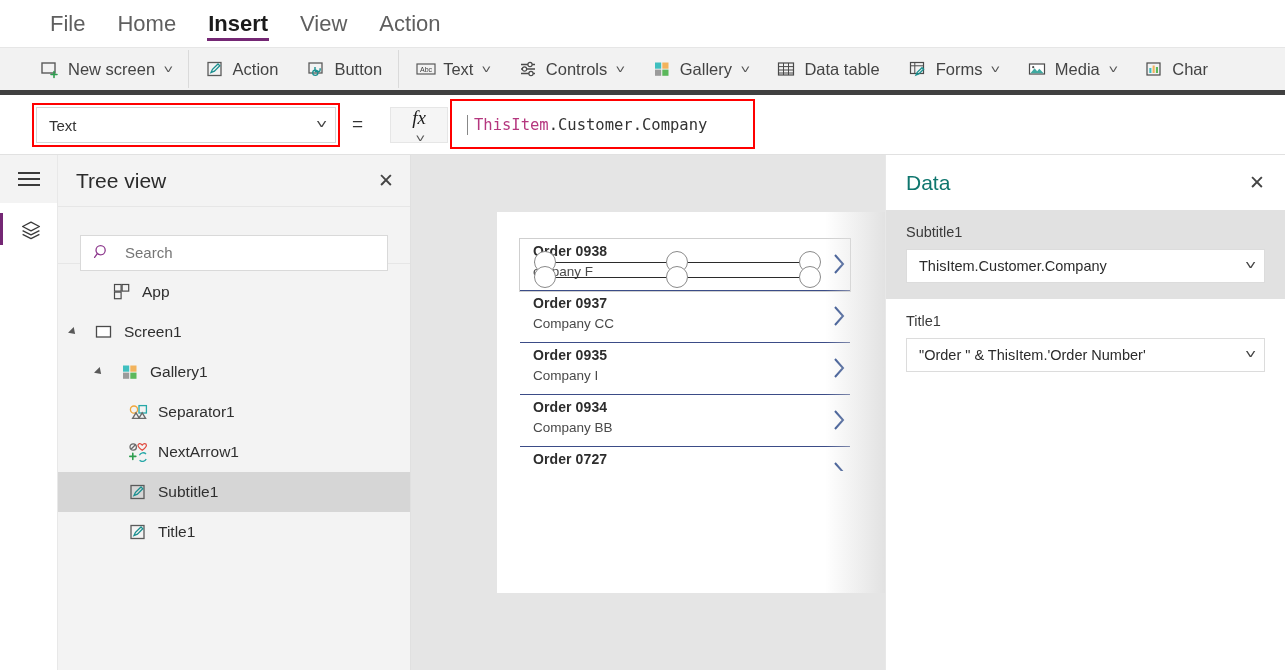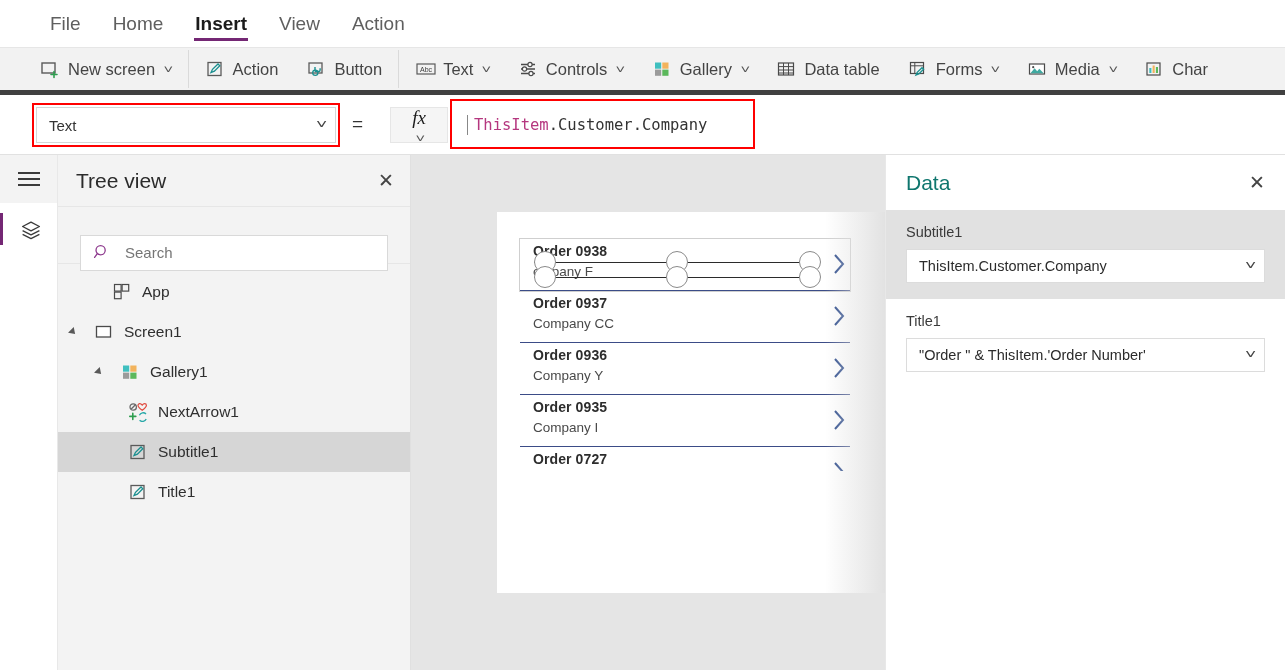--- a/index.html
+++ b/index.html
@@ -11,21 +11,21 @@
   }
   #app { position: relative; width: 1285px; height: 670px; }
 
   
   .menubar {
     position: absolute; top: 0; left: 0; width: 1285px; height: 47px;
     background: #ffffff; display: flex; align-items: center;
     padding-left: 34px; gap: 0px;
   }
   .menu-item {
-    font-size: 19px; color: #5f5f5f; padding: 0 16px;
+    font-size: 22px; color: #5f5f5f; padding: 0 16px;
     height: 47px; display: flex; align-items: center; position: relative;
     white-space: nowrap; cursor: default;
   }
   .menu-item.active { color: #1b1b1b; font-weight: bold; }
   .menu-item.active::after {
     content: ""; position: absolute; left: 15px; right: 15px; bottom: 6px;
     height: 3px; background: #742774;
   }
 
   
@@ -407,20 +407,31 @@
           <svg width="20" height="20" viewBox="0 0 20 20">
             <rect x="3" y="3.5" width="6.2" height="6.2" fill="#3fbfbf"></rect>
             <rect x="10.3" y="3.5" width="6.2" height="6.2" fill="#f2b35c"></rect>
             <rect x="3" y="10.6" width="6.2" height="6.2" fill="#9b9b9b"></rect>
             <rect x="10.3" y="10.6" width="6.2" height="6.2" fill="#5cb85c"></rect>
           </svg>
         </span>
         <span>Gallery1</span>
       </div>
 
+      <div class="trow" style="padding-left:70px;">
+        <span class="ic">
+          <svg width="22" height="20" viewBox="0 0 22 20">
+            <circle cx="6" cy="7.6" r="3.6" fill="none" stroke="#f0a73c" stroke-width="1.3"></circle>
+            <rect x="11" y="3.6" width="7.4" height="7.4" fill="none" stroke="#27a8a8" stroke-width="1.3"></rect>
+            <path d="M10.8 16.4l3.4-5.6 3.4 5.6z" fill="none" stroke="#6a6a6a" stroke-width="1.3"></path>
+            <path d="M4.6 16.4l3.4-5.6 3.4 5.6z" fill="none" stroke="#6a6a6a" stroke-width="1.3"></path>
+          </svg>
+        </span>
+        <span>Separator1</span>
+      </div>
 
       <div class="trow" style="padding-left:70px;">
         <span class="ic">
           <svg width="22" height="20" viewBox="0 0 22 20">
             <circle cx="5.2" cy="5" r="3.2" fill="none" stroke="#6a6a6a" stroke-width="1.3"></circle>
             <path d="M3 7.2L7.4 2.8" stroke="#6a6a6a" stroke-width="1.3"></path>
             <path d="M14.2 8.3c-2.6-1.9-4.2-3.3-4.2-4.8 0-1.1.9-1.8 1.8-1.8.8 0 1.6.4 2.4 1.4.8-1 1.6-1.4 2.4-1.4.9 0 1.8.7 1.8 1.8 0 1.5-1.6 2.9-4.2 4.8z" fill="none" stroke="#e0483c" stroke-width="1.2"></path>
             <path d="M4.8 11.4v6M1.8 14.4h6" stroke="#2e9e4f" stroke-width="1.6" stroke-linecap="round"></path>
             <path d="M11.4 13.2a4 4 0 016.6-1.2M18.2 17a4 4 0 01-6.6 1.2" fill="none" stroke="#27a8a8" stroke-width="1.3"></path>
           </svg>
@@ -478,40 +489,40 @@
         <div class="gitem">
           <span class="gtitle">Order 0937</span>
           <span class="gsub">Company CC</span>
           <span class="gchev">
             <svg width="14" height="22" viewBox="0 0 14 22">
                 <path d="M3 2l8 9-8 9" fill="none" stroke="#2b4a8b" stroke-width="2"></path>
               </svg>
           </span>
         </div>
 
-        <div class="gitem">
-          <span class="gtitle">Order 0936</span>
-          <span class="gsub">Company Y</span>
-          <span class="gchev">
-            <svg width="14" height="22" viewBox="0 0 14 22">
-                <path d="M3 2l8 9-8 9" fill="none" stroke="#2b4a8b" stroke-width="2"></path>
-              </svg>
-          </span>
-        </div>
 
         <div class="gitem">
           <span class="gtitle">Order 0935</span>
           <span class="gsub">Company I</span>
           <span class="gchev">
             <svg width="14" height="22" viewBox="0 0 14 22">
                 <path d="M3 2l8 9-8 9" fill="none" stroke="#2b4a8b" stroke-width="2"></path>
               </svg>
           </span>
         </div>
 
+        <div class="gitem">
+          <span class="gtitle">Order 0934</span>
+          <span class="gsub">Company BB</span>
+          <span class="gchev">
+            <svg width="14" height="22" viewBox="0 0 14 22">
+                <path d="M3 2l8 9-8 9" fill="none" stroke="#2b4a8b" stroke-width="2"></path>
+              </svg>
+          </span>
+        </div>
 
         <div class="gitem clip">
           <span class="gtitle">Order 0727</span>
           <span class="gchev">
             <svg width="14" height="22" viewBox="0 0 14 22">
                 <path d="M3 2l8 9-8 9" fill="none" stroke="#2b4a8b" stroke-width="2"></path>
               </svg>
           </span>
         </div>
 

